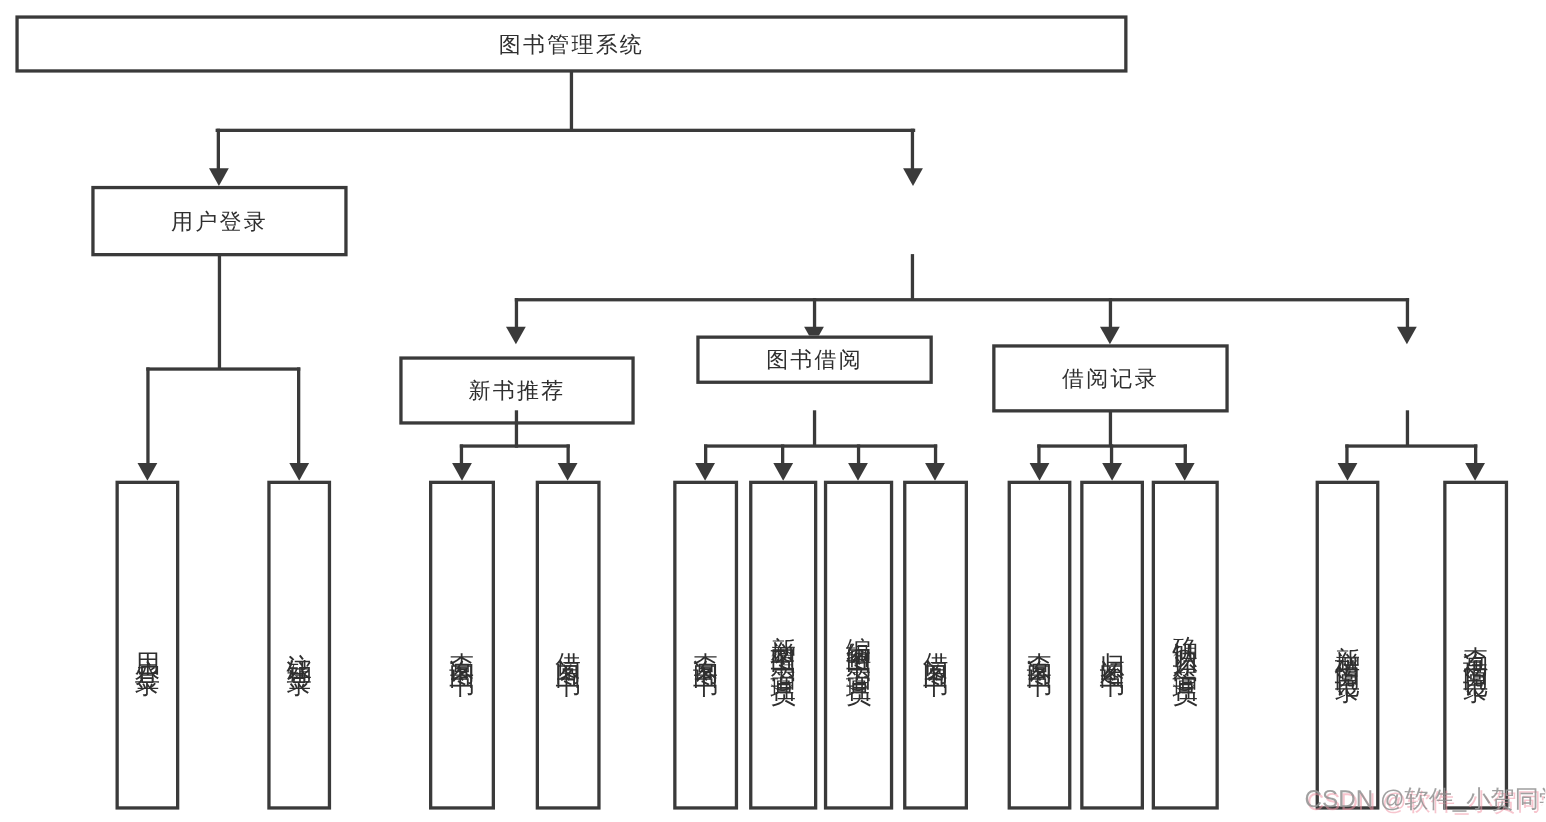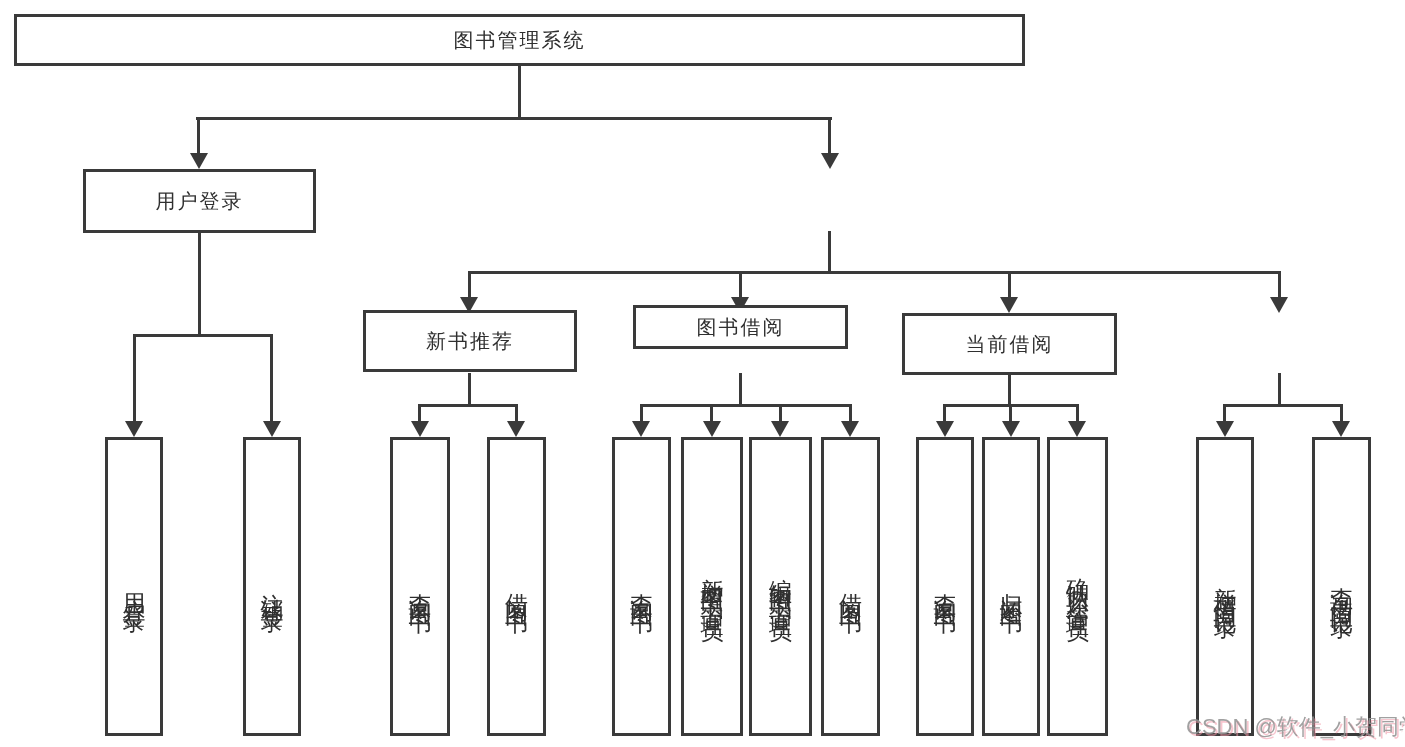--- a/index.html
+++ b/index.html
@@ -82,23 +82,23 @@
   <div class="ln" style="left:468px;top:271px;width:813px;height:3px"></div>
   <div class="ln" style="left:468px;top:271px;width:3px;height:28px"></div>
   <div class="arw" style="left:460px;top:297px"></div>
   <div class="ln" style="left:739px;top:271px;width:3px;height:28px"></div>
   <div class="arw" style="left:731px;top:297px"></div>
   <div class="ln" style="left:1008px;top:271px;width:3px;height:28px"></div>
   <div class="arw" style="left:1000px;top:297px"></div>
   <div class="ln" style="left:1278px;top:271px;width:3px;height:28px"></div>
   <div class="arw" style="left:1270px;top:297px"></div>
 
-  <div class="box h" style="left:363px;top:310px;width:214px;height:62px">新书推荐</div>
+  <div class="box h" style="left:363px;top:324px;width:214px;height:62px">新书推荐</div>
   <div class="box h" style="left:633px;top:305px;width:215px;height:44px">图书借阅</div>
-  <div class="box h" style="left:902px;top:313px;width:215px;height:62px">当前借阅</div>
+  <div class="box h" style="left:902px;top:313px;width:215px;height:62px">借阅记录</div>
 
   <div class="ln" style="left:468px;top:373px;width:3px;height:34px"></div>
   <div class="ln" style="left:418px;top:404px;width:100px;height:3px"></div>
   <div class="ln" style="left:418px;top:404px;width:3px;height:19px"></div>
   <div class="arw" style="left:411px;top:421px"></div>
   <div class="ln" style="left:515px;top:404px;width:3px;height:19px"></div>
   <div class="arw" style="left:507px;top:421px"></div>
 
   <div class="ln" style="left:739px;top:373px;width:3px;height:33px"></div>
   <div class="ln" style="left:640px;top:404px;width:212px;height:3px"></div>

